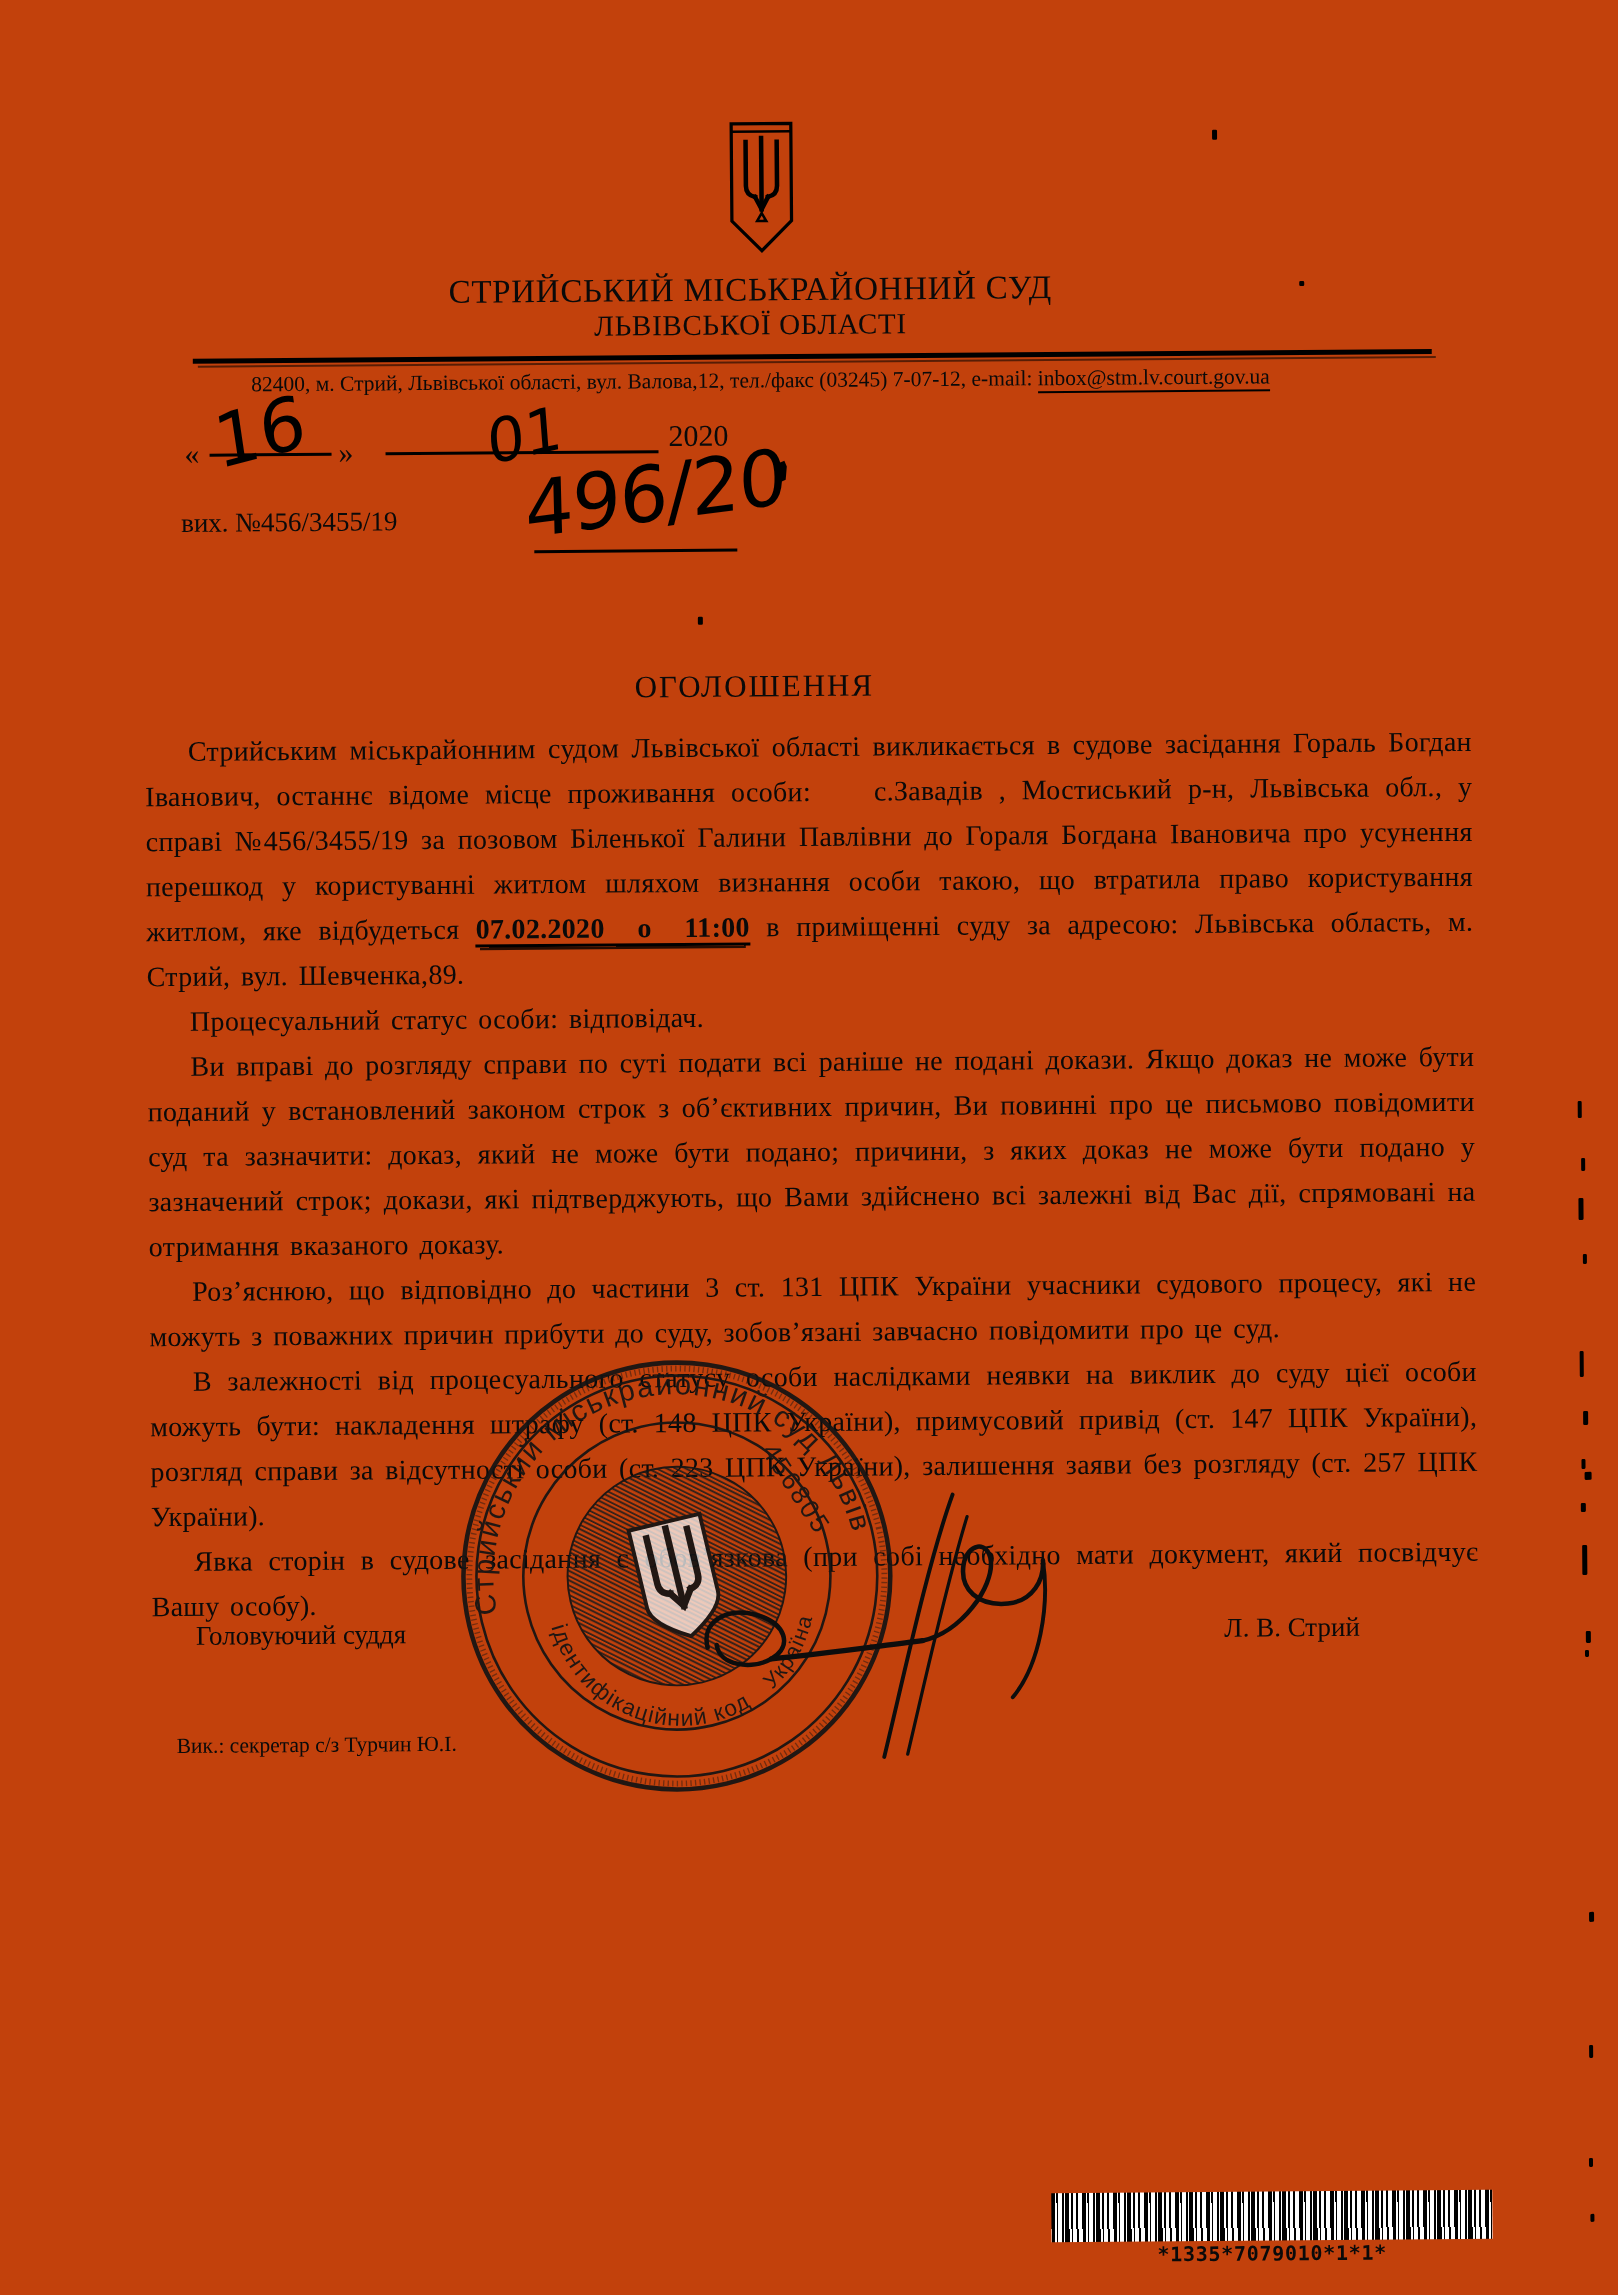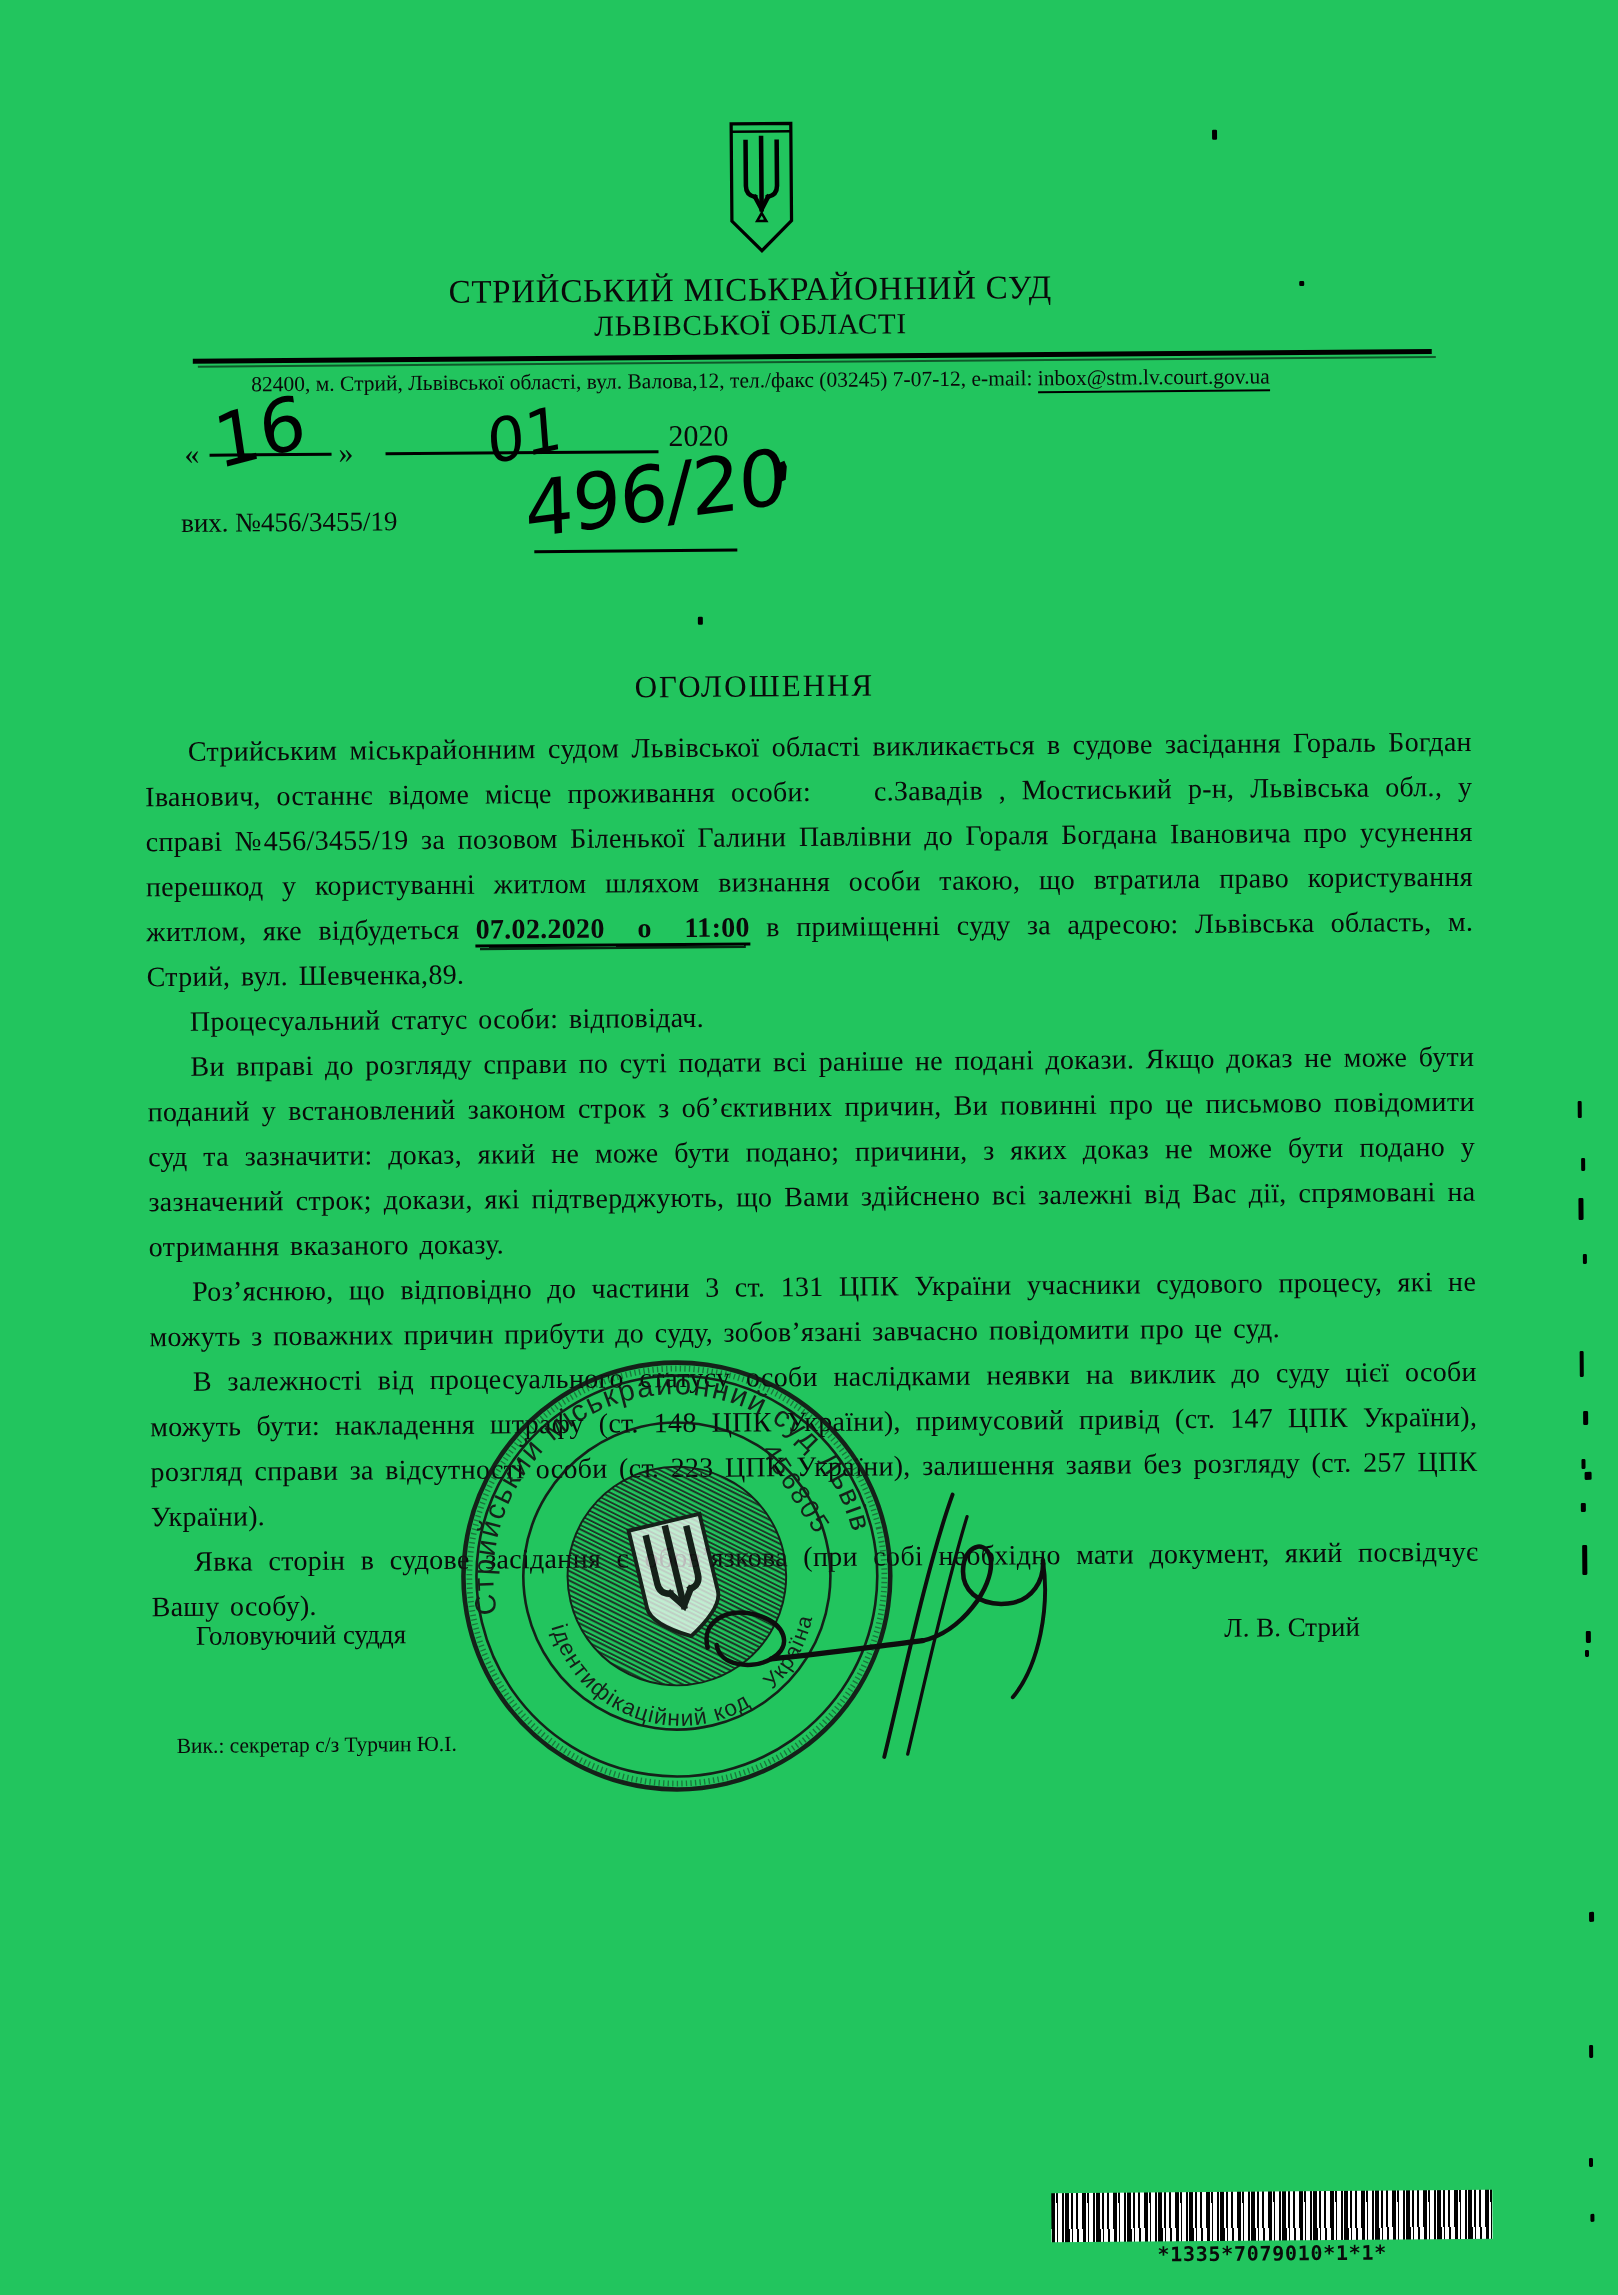--- a/index.html
+++ b/index.html
@@ -1,19 +1,19 @@
 <!DOCTYPE html>
 <html style="font-size:10.4px"><head>
 <meta charset="utf-8">
 <style>
   html,body{margin:0;padding:0;background:#ffffff;}
   .page{
     position:relative;
     width:1618px;height:2295px;
-    background:#22c55e;
+    background:#c2410c;
     overflow:hidden;
     font-family:"Liberation Serif", serif;
     color:#0a0a0a;
   }
   .content{position:absolute;inset:0;transform:rotate(-0.45deg);}
   
   .emblem{position:absolute;left:734px;top:118px;width:70px;height:139px;}
   .court-lines{position:absolute;left:0;right:104px;top:270px;text-align:center;}
   .court-line1{font-size:33px;letter-spacing:0.7px;line-height:38px;}
   .court-line2{font-size:29px;letter-spacing:0.7px;line-height:33px;}

